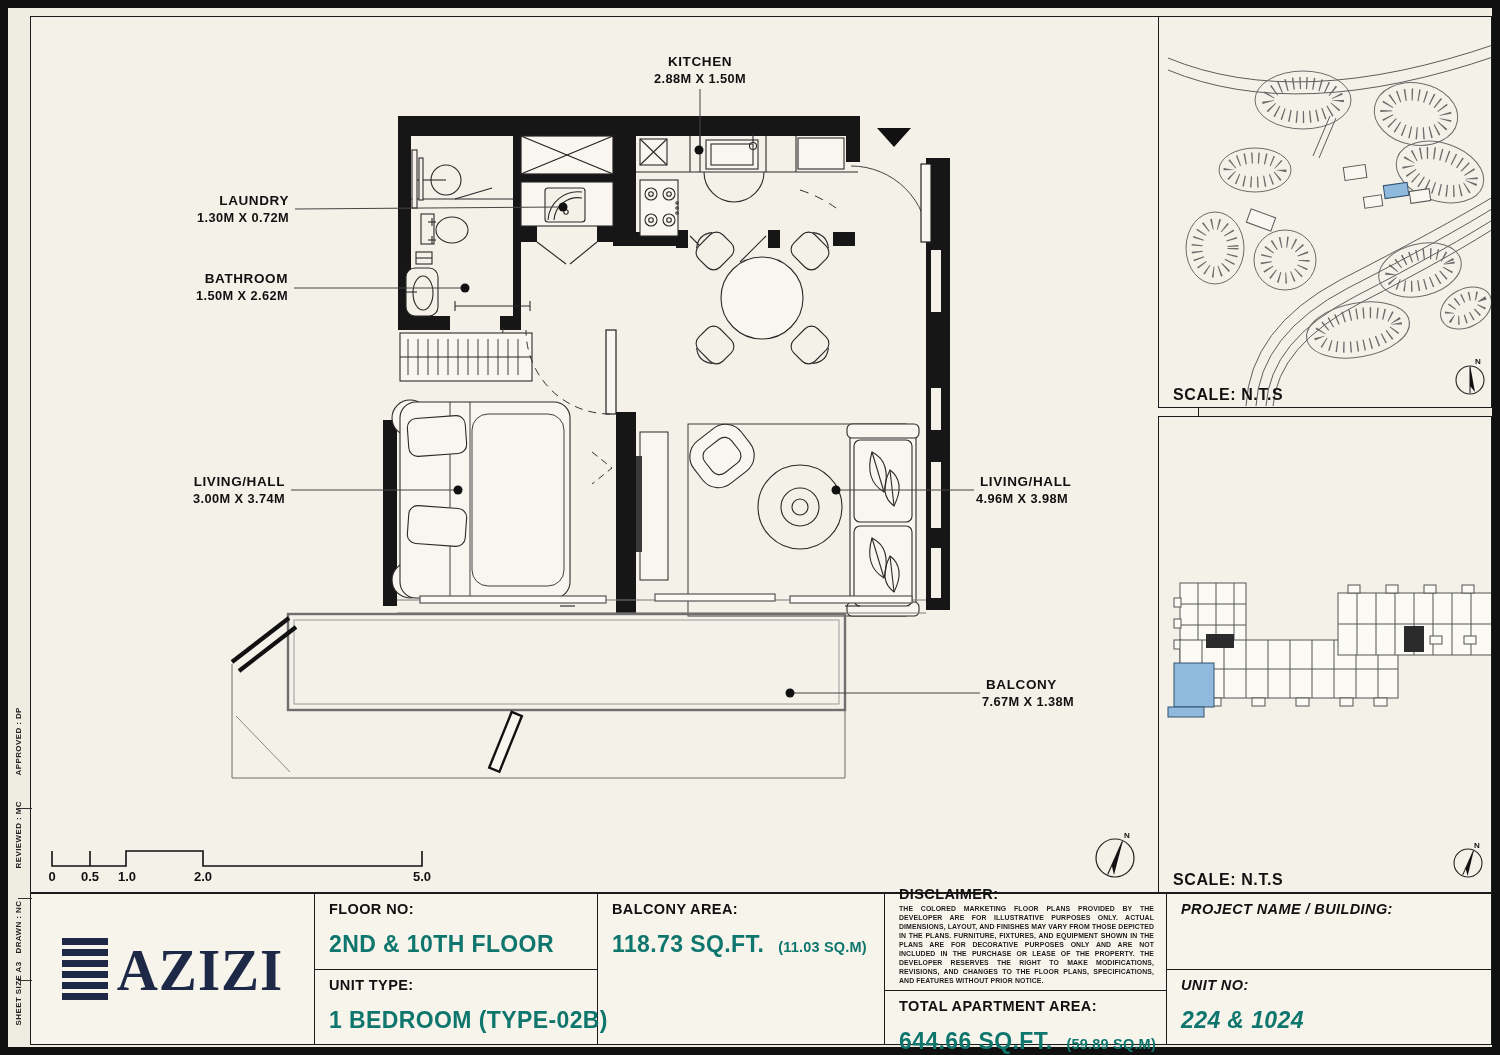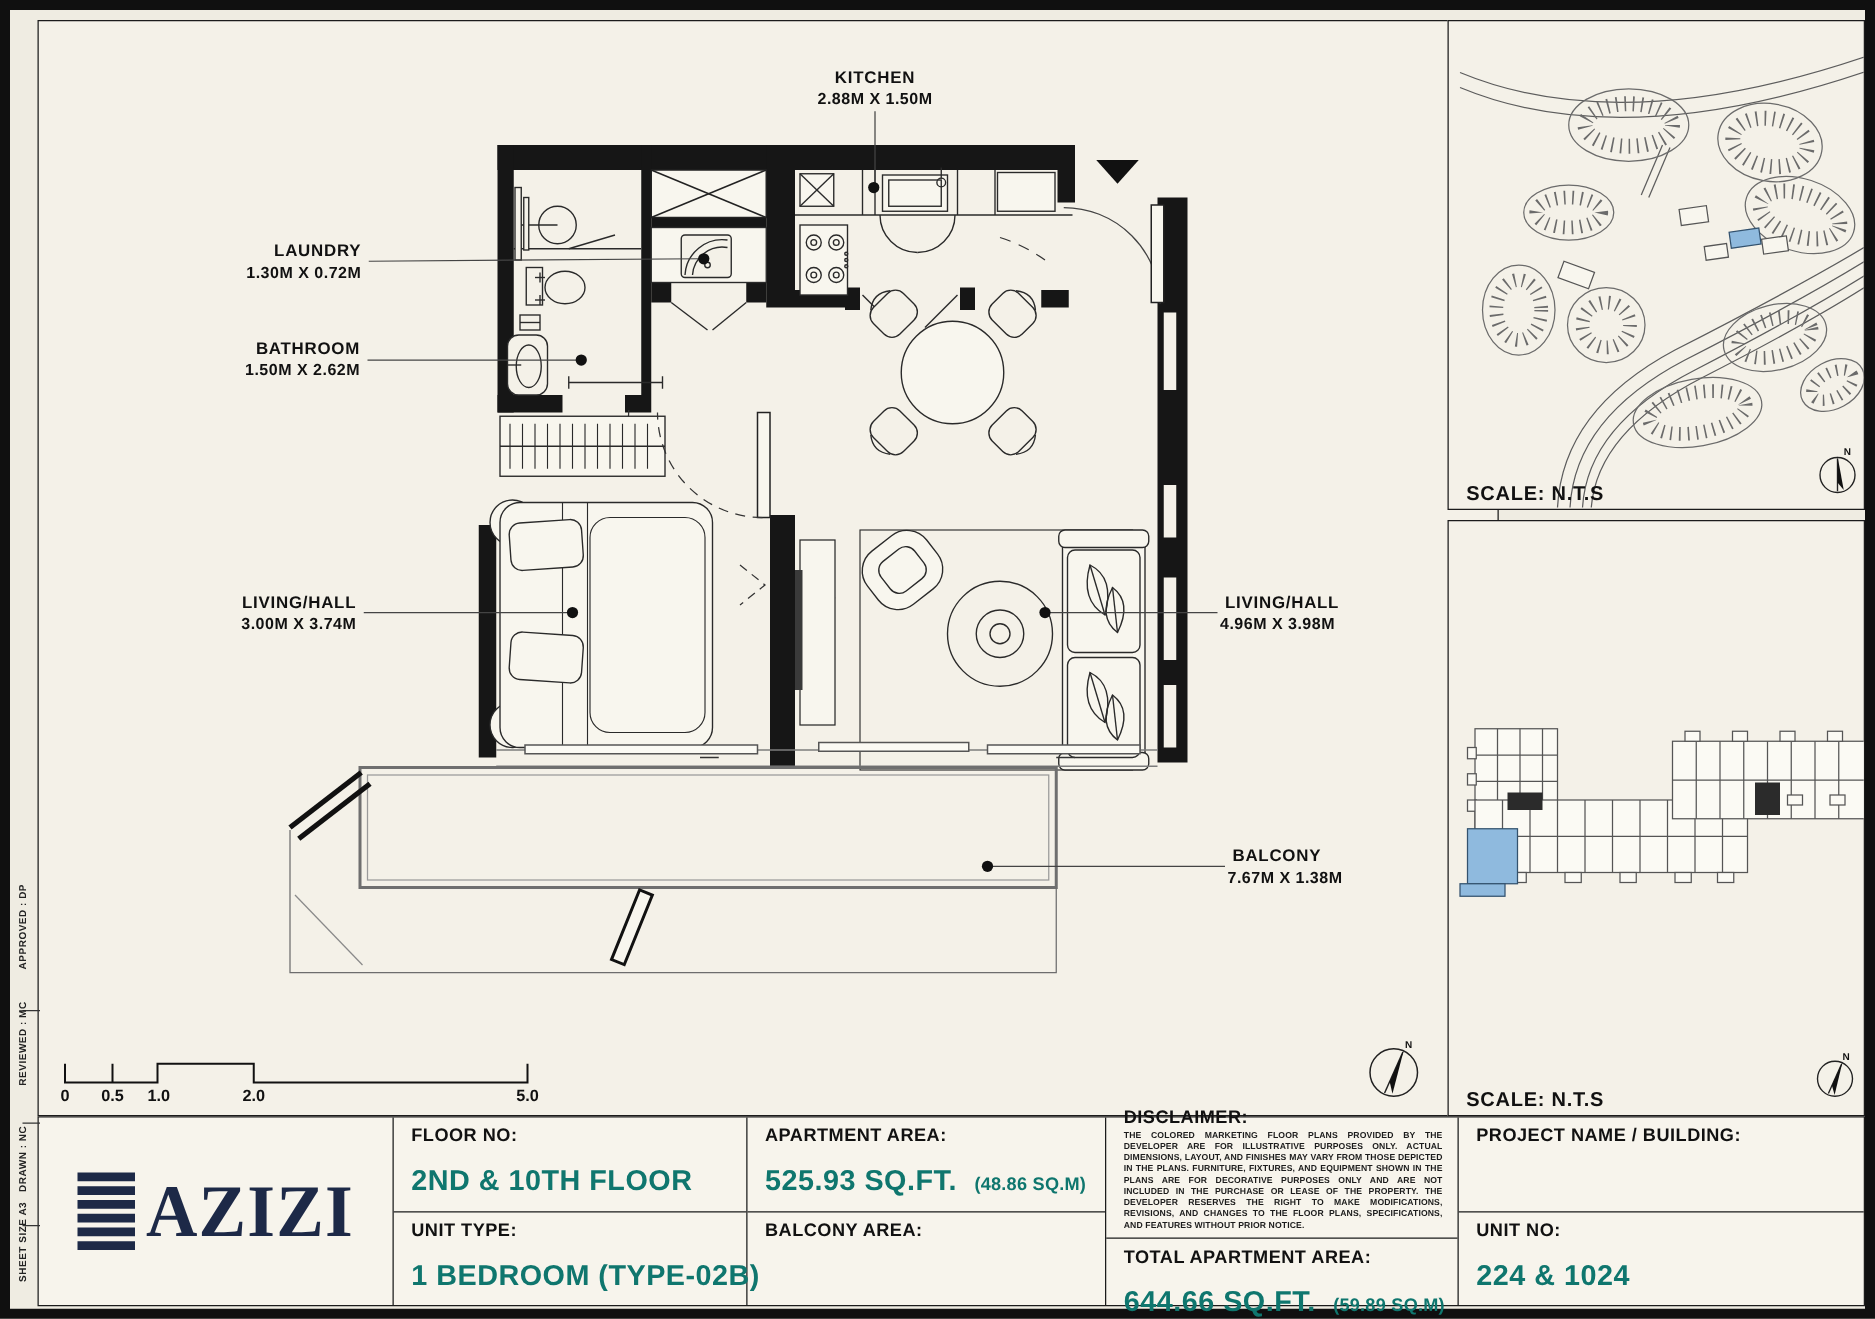--- a/index.html
+++ b/index.html
@@ -39,21 +39,21 @@
   }
   
   #logo-cell { width:283px; align-items:center; justify-content:center; display:flex; flex-direction:row; gap:9px; }
   .logo-bars { display:flex; flex-direction:column; gap:4px; }
   .logo-bars span { display:block; width:46px; height:7px; background:#1d2947; }
   .logo-word {
     font-family:"Liberation Serif", serif; font-weight:700; font-size:57px;
     letter-spacing:1px; color:#1d2947; line-height:1; transform:scaleY(1.04);
   }
   #col-floor { width:283px; } #col-area { width:287px; }
-  #col-disc  { width:282px; } #col-proj { flex:1; }
+  #col-disc  { width:282px; } #col-proj { flex:1;font-style:italic; }
 
   
   .vnote {
     position:absolute; left:-1px; width:22px; text-align:center;
     font-size:8px; font-weight:700; letter-spacing:.4px; color:#222;
     transform:rotate(-90deg); white-space:nowrap;
   }
   .vtick { position:absolute; left:10px; width:14px; height:0; border-top:1px solid #333; }
 
   
@@ -490,25 +490,22 @@
         <div class="tb-value">2ND &amp; 10TH FLOOR</div>
       </div>
       <div class="tb-cell">
         <div class="tb-label">UNIT TYPE:</div>
         <div class="tb-value">1 BEDROOM (TYPE-02B)</div>
       </div>
     </div>
 
     <div class="tb-col" id="col-area">
       <div class="tb-cell">
-        <div class="tb-label">APARTMENT AREA:</div>
-        <div class="tb-value"><span>525.93 SQ.FT.</span><span class="tb-sub">(48.86 SQ.M)</span></div>
-      </div>
-      <div class="tb-cell">
         <div class="tb-label">BALCONY AREA:</div>
+        <div class="tb-value"><span>118.73 SQ.FT.</span><span class="tb-sub">(11.03 SQ.M)</span></div>
       </div>
     </div>
 
     <div class="tb-col" id="col-disc">
       <div class="tb-cell">
         <div class="tb-label">DISCLAIMER:</div>
         <div class="tb-disc-text">THE COLORED MARKETING FLOOR PLANS PROVIDED BY THE DEVELOPER ARE FOR ILLUSTRATIVE PURPOSES ONLY. ACTUAL DIMENSIONS, LAYOUT, AND FINISHES MAY VARY FROM THOSE DEPICTED IN THE PLANS. FURNITURE, FIXTURES, AND EQUIPMENT SHOWN IN THE PLANS ARE FOR DECORATIVE PURPOSES ONLY AND ARE NOT INCLUDED IN THE PURCHASE OR LEASE OF THE PROPERTY. THE DEVELOPER RESERVES THE RIGHT TO MAKE MODIFICATIONS, REVISIONS, AND CHANGES TO THE FLOOR PLANS, SPECIFICATIONS, AND FEATURES WITHOUT PRIOR NOTICE.</div>
       </div>
       <div class="tb-cell">
         <div class="tb-label">TOTAL APARTMENT AREA:</div>

